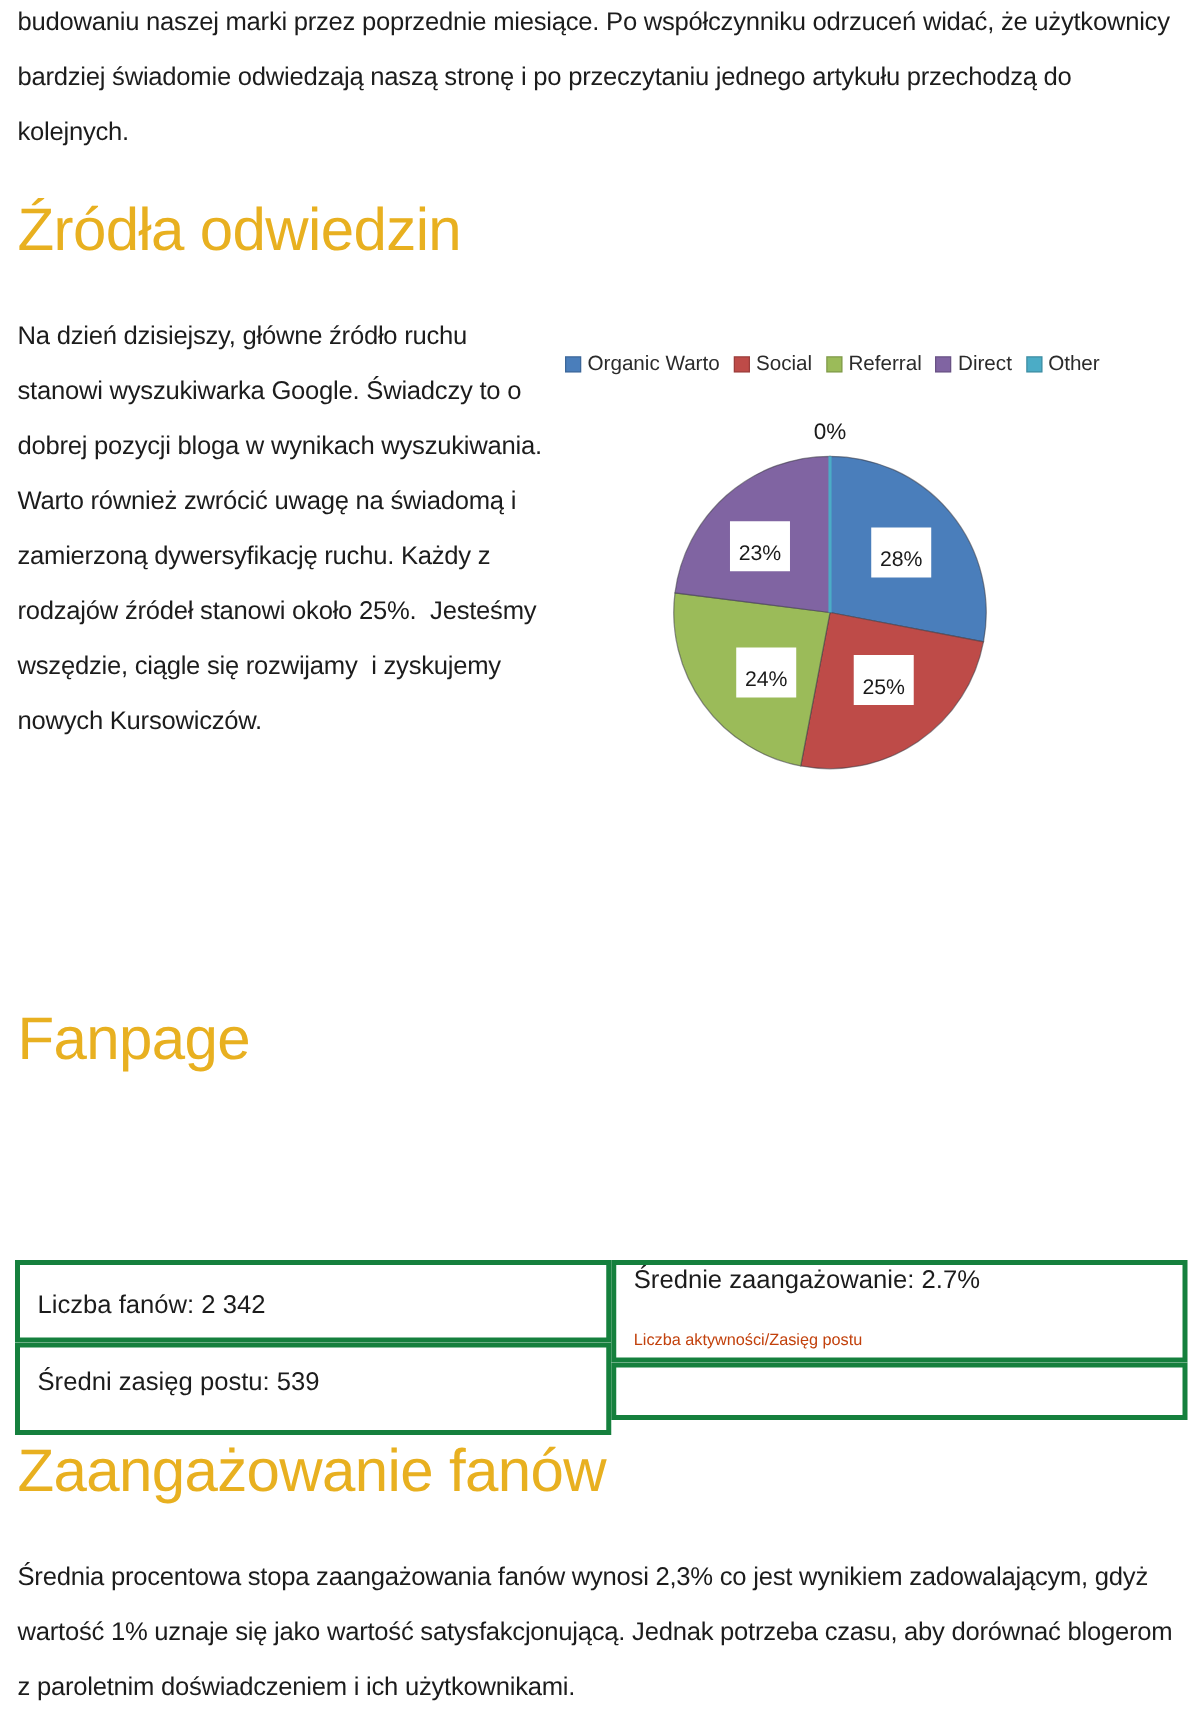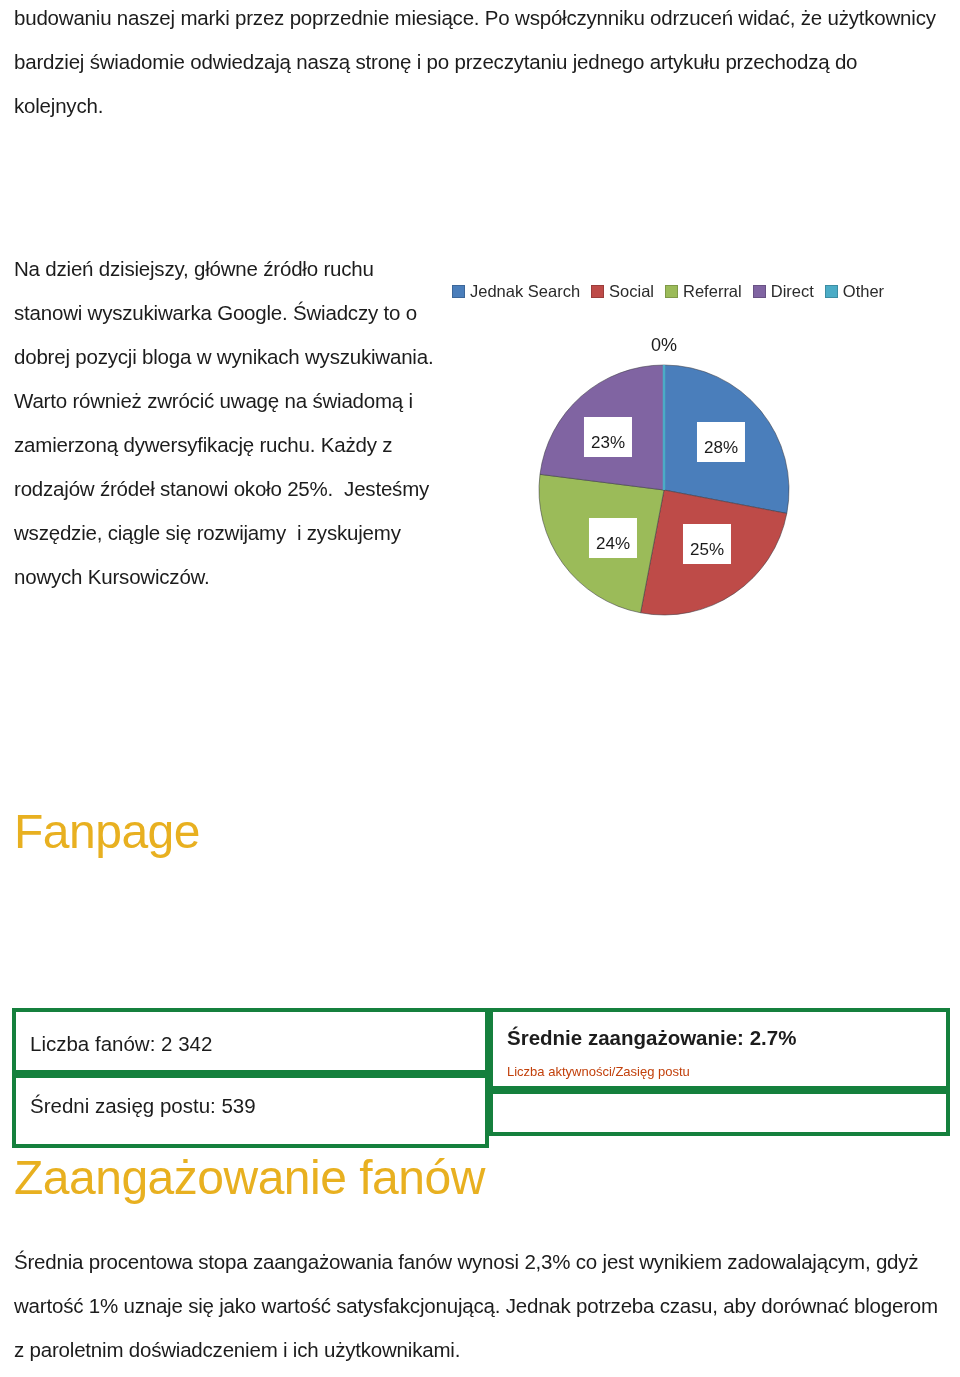--- a/index.html
+++ b/index.html
@@ -147,21 +147,21 @@
 
   .stat-text {
     position: absolute;
     left: 14px;
     font-size: 20.5px;
     color: #1c1c1c;
     white-space: nowrap;
   }
   #stat-fans-value  { top: 20px; }
   #stat-reach-value { top: 16px; }
-  #stat-engage-value{ top: 14px; font-weight: bold; }
+  #stat-engage-value{ top: 0; }
   #stat-engage-note {
     position: absolute;
     left: 14px;
     top: 52px;
     font-size: 13px;
     color: #c2410c;
     white-space: nowrap;
   }
 
   
@@ -173,29 +173,30 @@
     width: 938px;
   }
 </style>
 </head>
 <body>
 
 <div class="page">
 
   <div class="para" id="intro-paragraph">budowaniu naszej marki przez poprzednie miesiące. Po współczynniku odrzuceń widać, że użytkownicy bardziej świadomie odwiedzają naszą stronę i po przeczytaniu jednego artykułu przechodzą do kolejnych.</div>
 
+  <div class="heading" id="sources-heading">Źródła odwiedzin</div>
 
   <div class="para" id="sources-paragraph">Na dzień dzisiejszy, główne źródło ruchu stanowi wyszukiwarka Google. Świadczy to o dobrej pozycji bloga w wynikach wyszukiwania. Warto również zwrócić uwagę na świadomą i zamierzoną dywersyfikację ruchu. Każdy z rodzajów źródeł stanowi około 25%.  Jesteśmy wszędzie, ciągle się rozwijamy  i zyskujemy nowych Kursowiczów.</div>
 
   <div class="chart">
 
     <div class="legend">
       <span class="legend-item">
         <span class="legend-swatch" style="background: rgb(74, 126, 187);"></span>
-        <span>Jednak Search</span>
+        <span>Organic Warto</span>
       </span>
       <span class="legend-item">
         <span class="legend-swatch" style="background: rgb(190, 75, 72);"></span>
         <span>Social</span>
       </span>
       <span class="legend-item">
         <span class="legend-swatch" style="background: rgb(155, 187, 89);"></span>
         <span>Referral</span>
       </span>
       <span class="legend-item">

